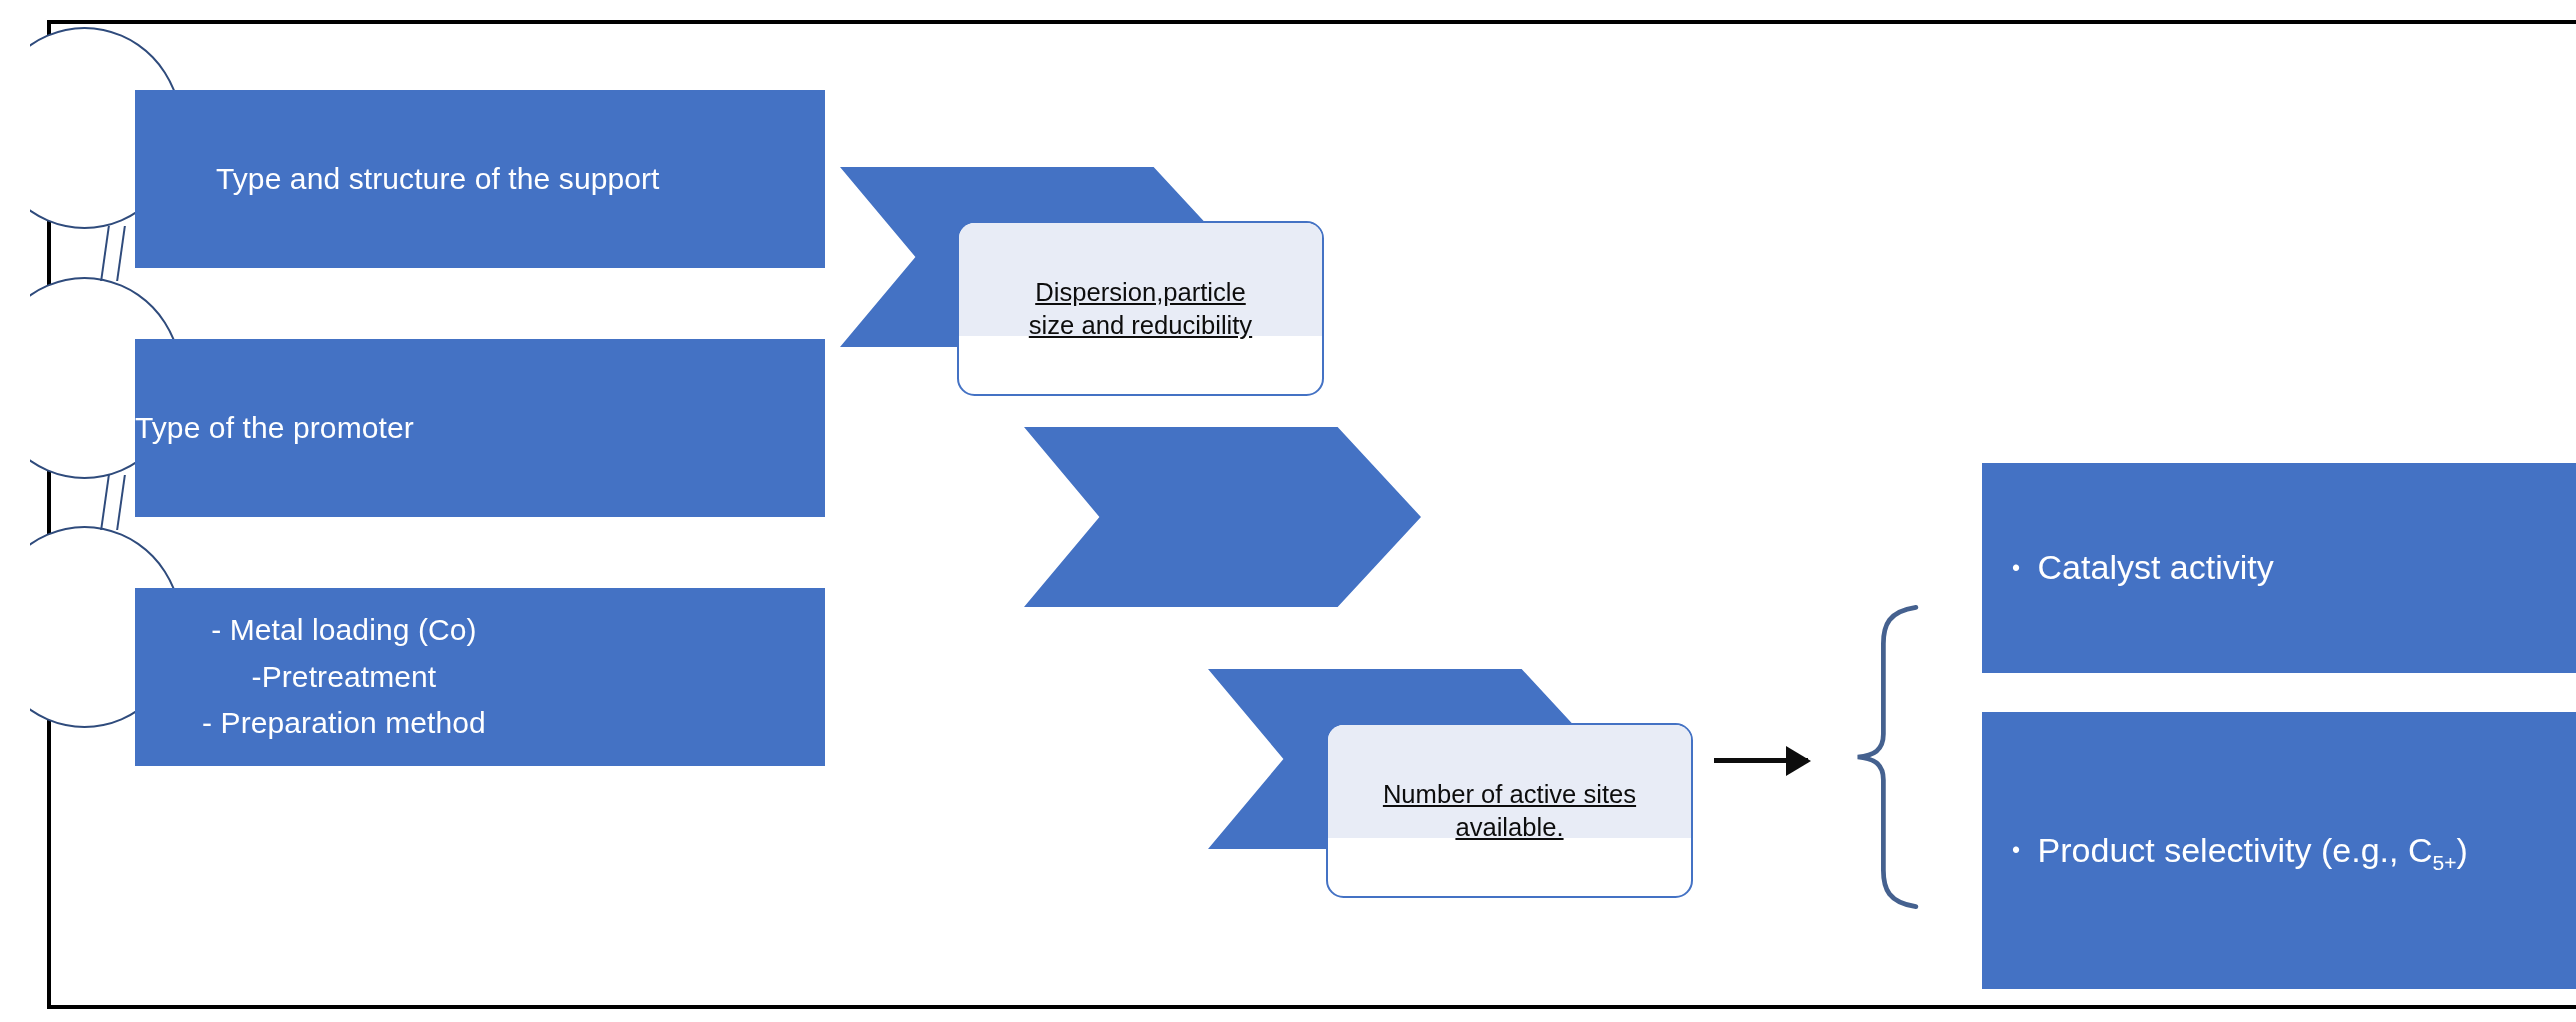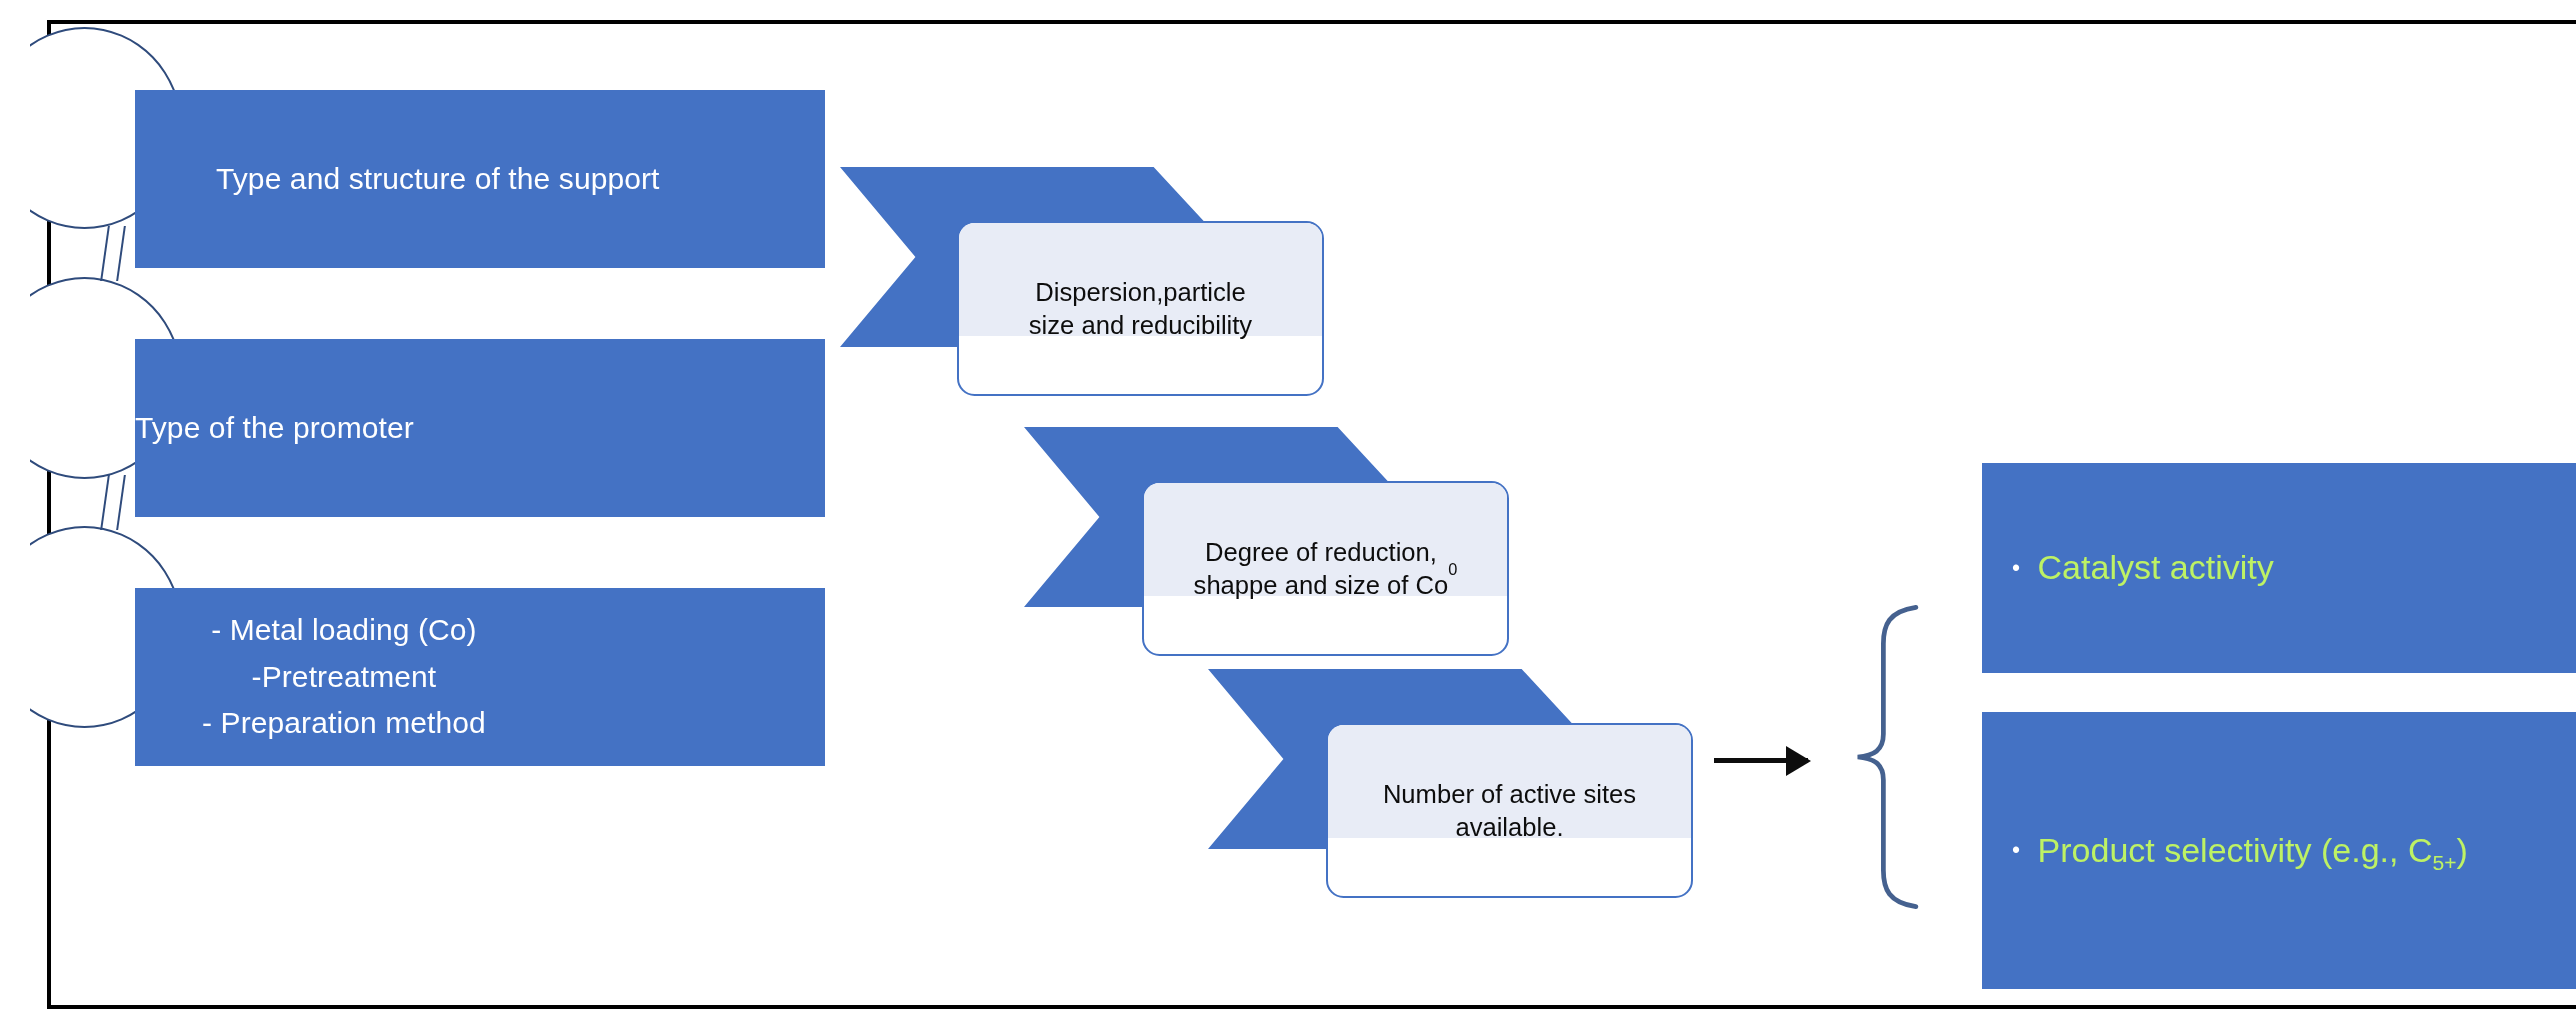--- a/index.html
+++ b/index.html
@@ -99,20 +99,21 @@
     justify-content: center;
     width: 100%;
     height: 100%;
     text-align: center;
     font-size: 25.6px;
     line-height: 1.28;
     color: #0d0d0d;
     white-space: pre-line;
     padding: 0 1px;
     box-sizing: border-box;
+    text-decoration: underline;
   }
   .callout .ctext sup {
     font-size: 0.64em;
     vertical-align: super;
     line-height: 0;
   }
 
   
   .arrow {
     position: absolute;
@@ -143,21 +144,21 @@
     box-sizing: border-box;
   }
   .outcome .bullet {
     color: #ffffff;
     font-size: 23px;
     line-height: 1;
     margin-left: 30px;
     margin-right: 17.5px;
   }
   .outcome .otext {
-    color: #bef264;
+    color: #ffffff;
     font-size: 34px;
     line-height: 1.1;
     text-align: center;
   }
   .outcome .otext sub {
     font-size: 0.62em;
     vertical-align: sub;
     line-height: 0;
   }
 </style>
@@ -192,27 +193,20 @@
     <div class="chevron" style="left:789px; top:143px; width:397px; height:180px;"></div>
 
     <div class="callout" style="left:906px; top:197px; width:367px; height:175px;">
       <div class="shade"></div>
       <div class="ctext">Dispersion,particle
 size and reducibility</div>
     </div>
 
     <div class="chevron" style="left:973px; top:403px; width:397px; height:180px;"></div>
 
-    <div class="callout" style="left:1091px; top:457px; width:367px; height:175px;">
-      <div class="shade"></div>
-      <div class="ctext">
-        <span>Degree of reduction,
-shappe and size of Co</span><sup>0</sup>
-      </div>
-    </div>
 
     <div class="chevron" style="left:1157px; top:645px; width:397px; height:180px;"></div>
 
     <div class="callout" style="left:1275px; top:699px; width:367px; height:175px;">
       <div class="shade"></div>
       <div class="ctext">Number of active sites
 available.</div>
     </div>
 
     <div class="arrow" style="left:1663px; top:734px; width:94px;"></div>

